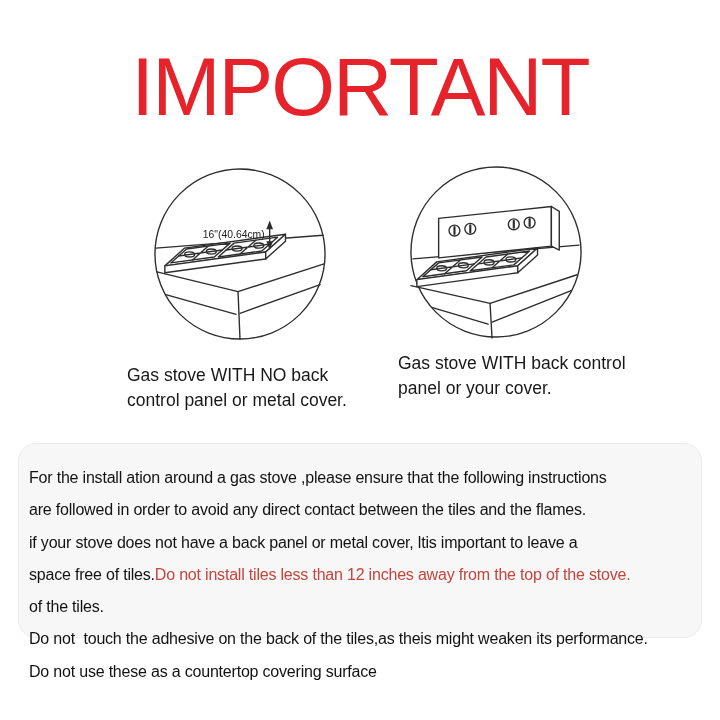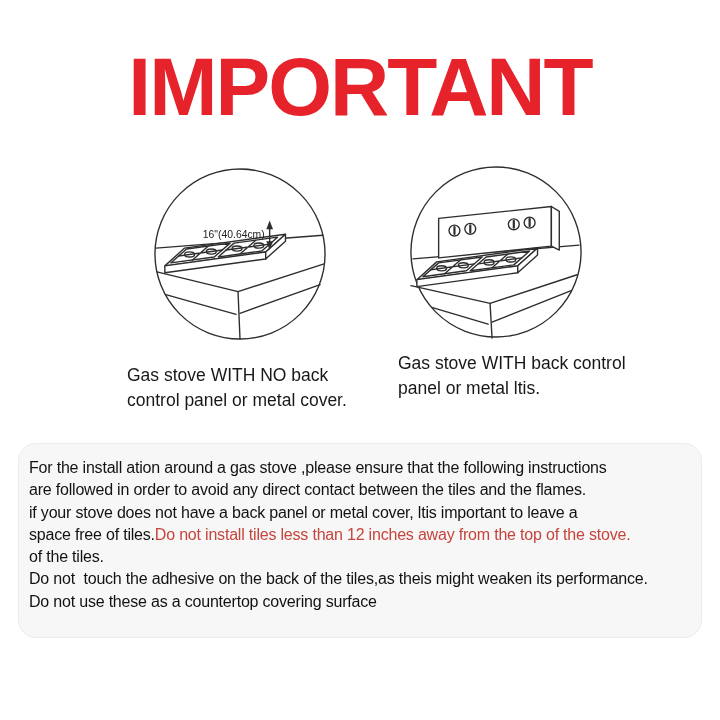--- a/index.html
+++ b/index.html
@@ -5,21 +5,21 @@
   html,body{margin:0;padding:0;background:#ffffff;}
   body{
     width:720px;height:720px;
     font-family:"Liberation Sans","DejaVu Sans",sans-serif;
     color:#141414;
   }
   .canvas{position:relative;width:720px;height:720px;background:#ffffff;overflow:hidden;}
 
   .title{
     position:absolute;top:46px;left:0;width:720px;
-    text-align:center;font-size:82px;font-weight:700;
+    text-align:center;font-size:82px;font-weight:400;
     letter-spacing:-2px;line-height:1;
     color:var(--title-red,#e6222a);
   }
 
   .figure{position:absolute;}
   .fig-left{left:151px;top:165px;}
   .fig-right{left:407px;top:163px;}
   .illus{display:block;}
   .illus text{font-family:"Liberation Sans","DejaVu Sans",sans-serif;}
 
@@ -28,21 +28,21 @@
   }
   .cap-left{left:127px;top:363px;}
   .cap-right{left:398px;top:351px;}
 
   .instructions{
     position:absolute;left:18px;top:443px;width:662px;height:167px;
     background:#f7f7f7;border:1px solid #ececec;border-radius:18px;
     padding:13px 10px;
     font-size:16px;letter-spacing:-0.2px;line-height:22.3px;color:#121212;
   }
-  .iline{white-space:pre-wrap;}
+  .iline{white-space:pre-wrap;margin-top:10px;}
   .warn{color:var(--warning-red,#c5443c);}
 </style>
 </head>
 <body>
 
 <div class="canvas">
 
   <div class="title">IMPORTANT</div>
 
   <div class="figure fig-left">
@@ -119,21 +119,21 @@
       </g>
     </svg>
   </div>
 
   <div class="caption cap-left">
     <div>Gas stove WITH NO back</div>
     <div>control panel or metal cover.</div>
   </div>
   <div class="caption cap-right">
     <div>Gas stove WITH back control</div>
-    <div>panel or metal ltis.</div>
+    <div>panel or your cover.</div>
   </div>
 
   <div class="instructions">
     <div class="iline">For the install ation around a gas stove ,please ensure that the following instructions</div>
     <div class="iline">are followed in order to avoid any direct contact between the tiles and the flames.</div>
     <div class="iline">if your stove does not have a back panel or metal cover, ltis important to leave a</div>
     <div class="iline"><span>space free of tiles.</span><span class="warn">Do not install tiles less than 12 inches away from the top of the stove.</span></div>
     <div class="iline">of the tiles.</div>
     <div class="iline">Do not  touch the adhesive on the back of the tiles,as theis might weaken its performance.</div>
     <div class="iline">Do not use these as a countertop covering surface</div>

